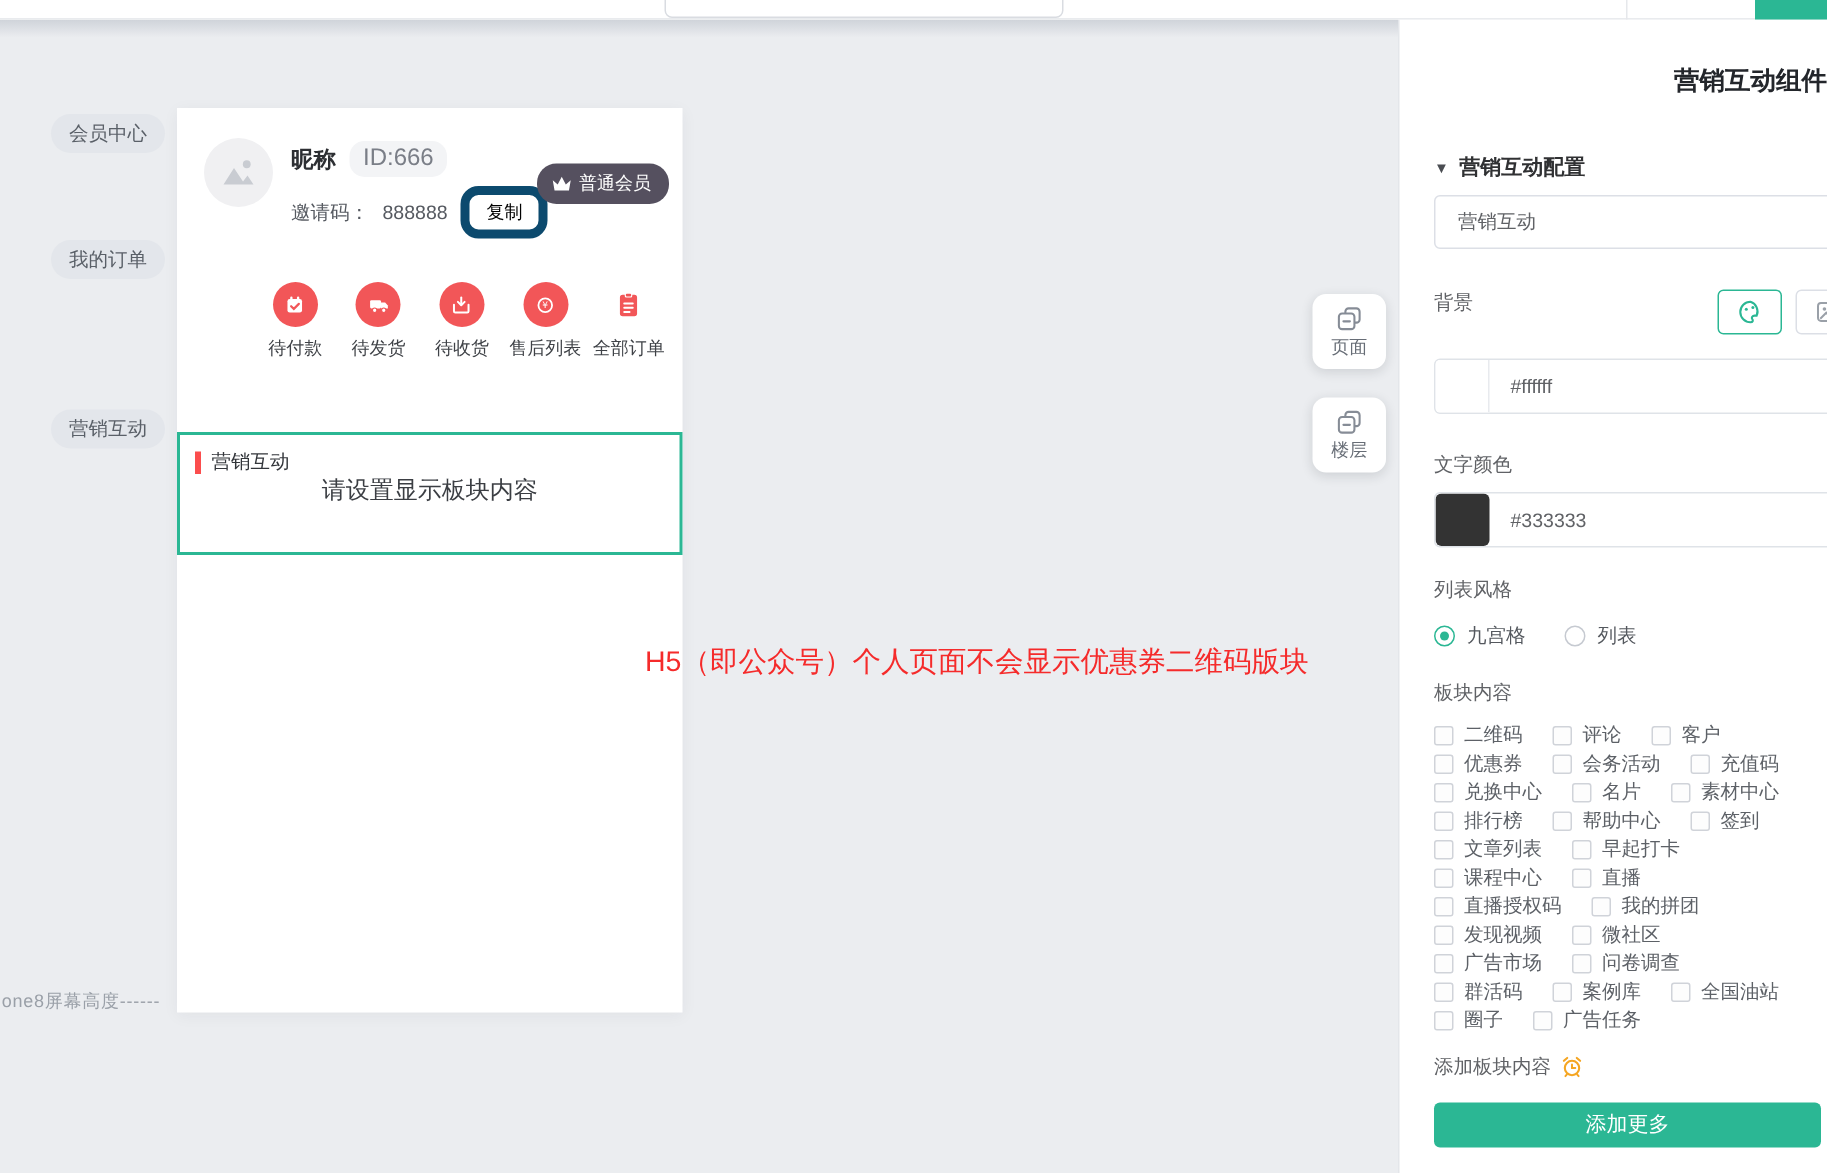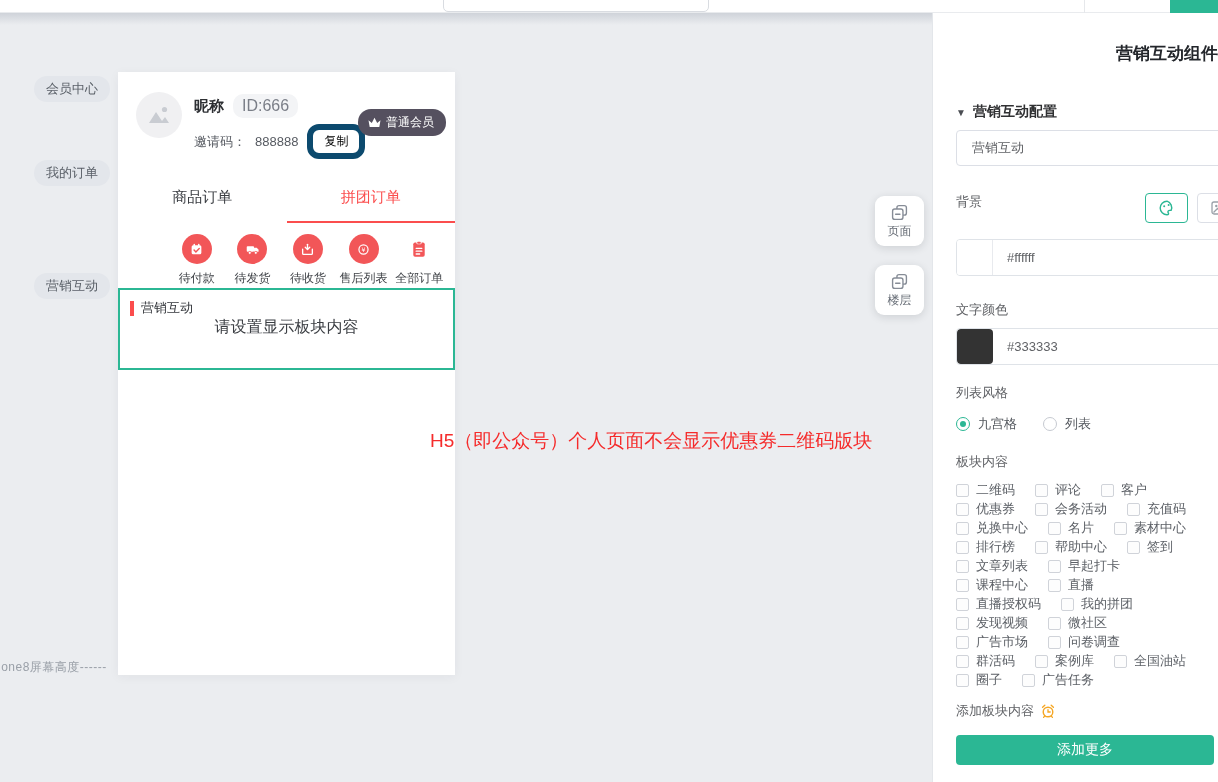--- a/index.html
+++ b/index.html
@@ -123,25 +123,20 @@
         <button class="copy-btn">复制</button>
       </div>
       <div class="level-badge">
         <svg width="13" height="11" viewBox="0 0 13 11">
           <polygon points="0.5,3.2 3.8,6 6.5,0.8 9.2,6 12.5,3.2 11.3,10 1.7,10" fill="#ffffff"></polygon>
         </svg>
         <span>普通会员</span>
       </div>
     </div>
 
-    <div class="tabs">
-      <div class="tab">商品订单</div>
-      <div class="tab active">拼团订单</div>
-      <div class="tab-underline"></div>
-    </div>
 
     <div class="order-icons">
       <div class="oi-item">
         <span class="oi-circle">
           <svg width="17" height="17" viewBox="0 0 28 28">
             <rect x="6" y="7" width="16" height="15" rx="2.5" fill="#fff"></rect>
             <rect x="9" y="4.5" width="2.6" height="4" rx="1.3" fill="#fff"></rect>
             <rect x="16.4" y="4.5" width="2.6" height="4" rx="1.3" fill="#fff"></rect>
             <path d="M10 15 l3 3 l5.5 -5.5" stroke="#f25658" stroke-width="2.4" fill="none" stroke-linecap="round"></path>
           </svg>

